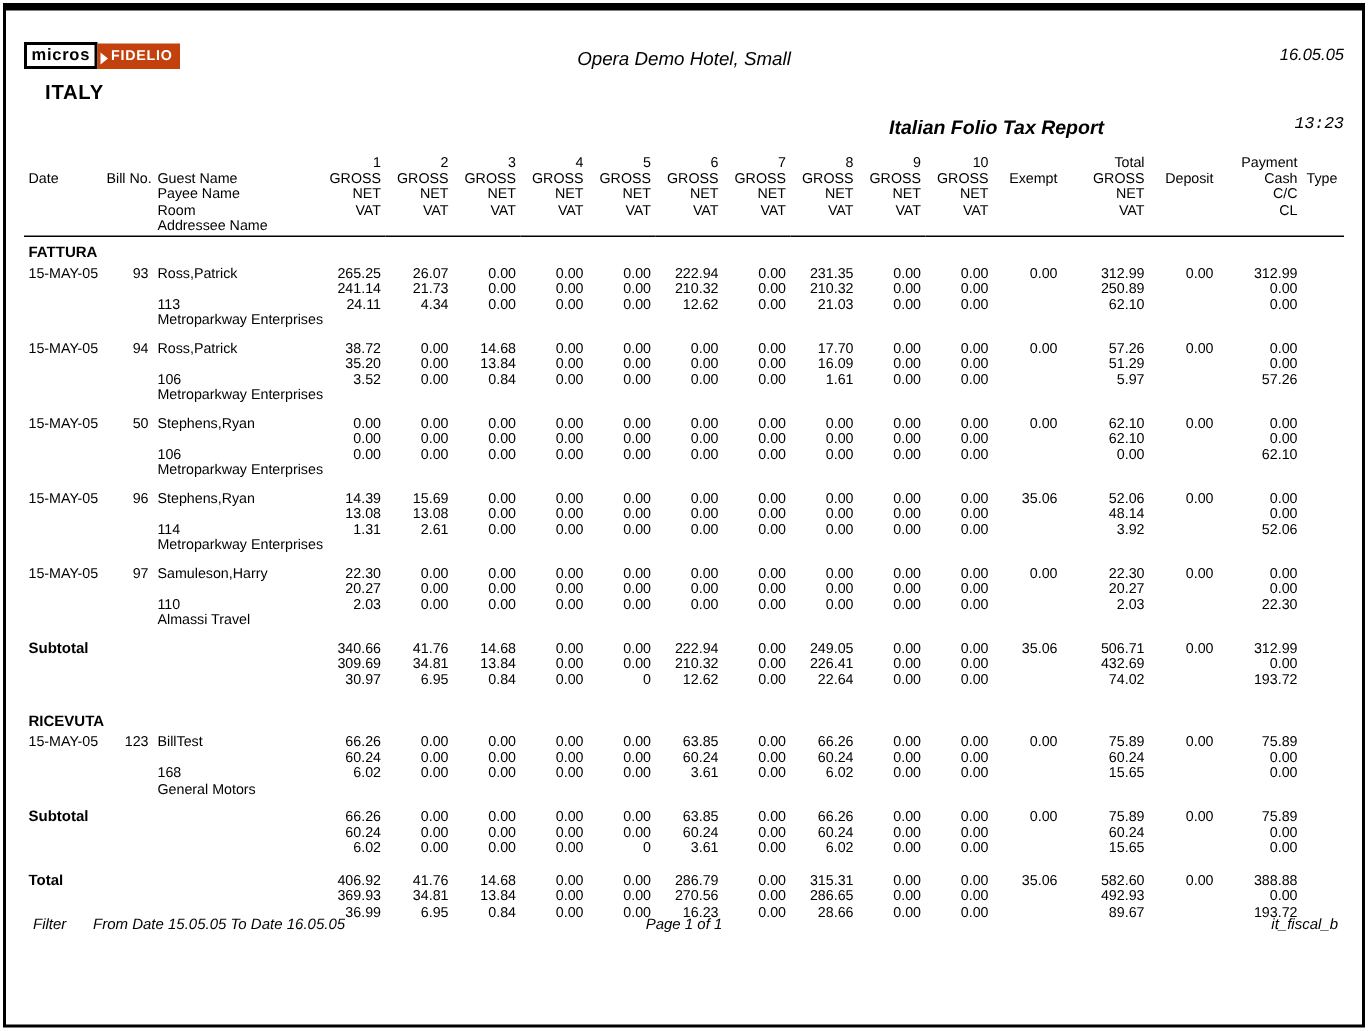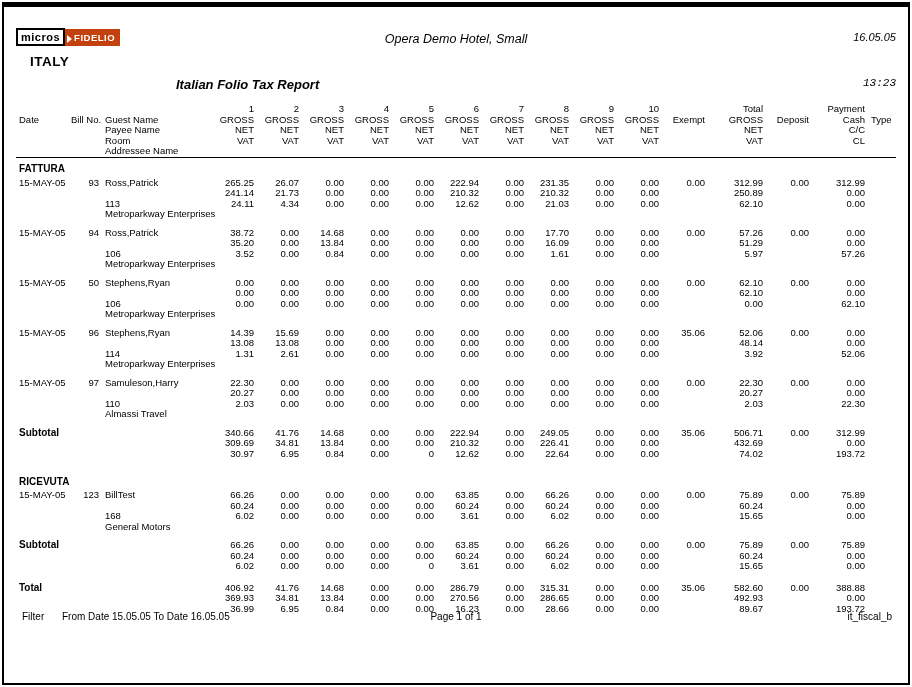--- a/index.html
+++ b/index.html
@@ -9,32 +9,32 @@
   .top-row{display:flex;align-items:flex-start;margin-top:17px;}
   .logo{display:flex;align-items:center;width:160px;}
   .logo-micros{border:2px solid #000;font-weight:bold;font-size:11px;padding:1px 3px;letter-spacing:.5px;}
   .logo-fidelio{background:#c2410c;color:#fff;font-weight:bold;font-size:9.5px;padding:3px 5px 3px 2px;display:flex;align-items:flex-end;letter-spacing:.5px;}
   .logo-tri{width:0;height:0;border-left:5px solid #fff;border-top:4px solid transparent;border-bottom:4px solid transparent;margin-right:2px;}
   .hotel{flex:1;text-align:center;font-style:italic;font-size:12.5px;padding-top:4px;}
   .rdate{width:160px;text-align:right;font-style:italic;font-size:11px;padding-top:3px;}
   .country{font-weight:bold;font-size:13.5px;margin:8px 0 2px 14px;letter-spacing:.5px;}
   .title-row{display:flex;margin-top:8px;}
   .sp160{width:160px;}
-  .title{flex:1;text-align:left;font-weight:bold;font-style:italic;font-size:13px;}
+  .title{flex:1;text-align:right;font-weight:bold;font-style:italic;font-size:13px;}
   .rtime{width:160px;text-align:right;font-style:italic;font-size:11px;font-family:Liberation Mono, monospace;}
   table{border-collapse:collapse;table-layout:fixed;width:880px;margin-top:12px;}
   td{font-size:9.5px;line-height:10.5px;height:10.5px;padding:0 3px;overflow:hidden;white-space:nowrap;vertical-align:bottom;}
   td.n{text-align:right;}
   td.t{text-align:left;}
   tr.sp td{height:8px;}
   tr.sp2 td{height:11px;}
   tr.hdr-last td{border-bottom:1px solid #000;margin-left:29px;}
   td.sec{font-weight:bold;font-size:10px;height:17px;padding-bottom:3px;}
   td.lbl{font-weight:bold;font-size:10px;}
-  .footer{position:absolute;left:12px;right:12px;top:604px;height:14px;font-size:10px;}
+  .footer{position:absolute;left:12px;right:12px;top:604px;height:14px;font-style:italic;font-size:10px;}
   .f-label{position:absolute;left:6px;}
   .f-text{position:absolute;left:46px;}
   .f-page{position:absolute;left:50%;transform:translateX(-50%);}
   .f-id{position:absolute;right:4px;}
 </style>
 </head>
 <body>
 
 <div class="page">
 

